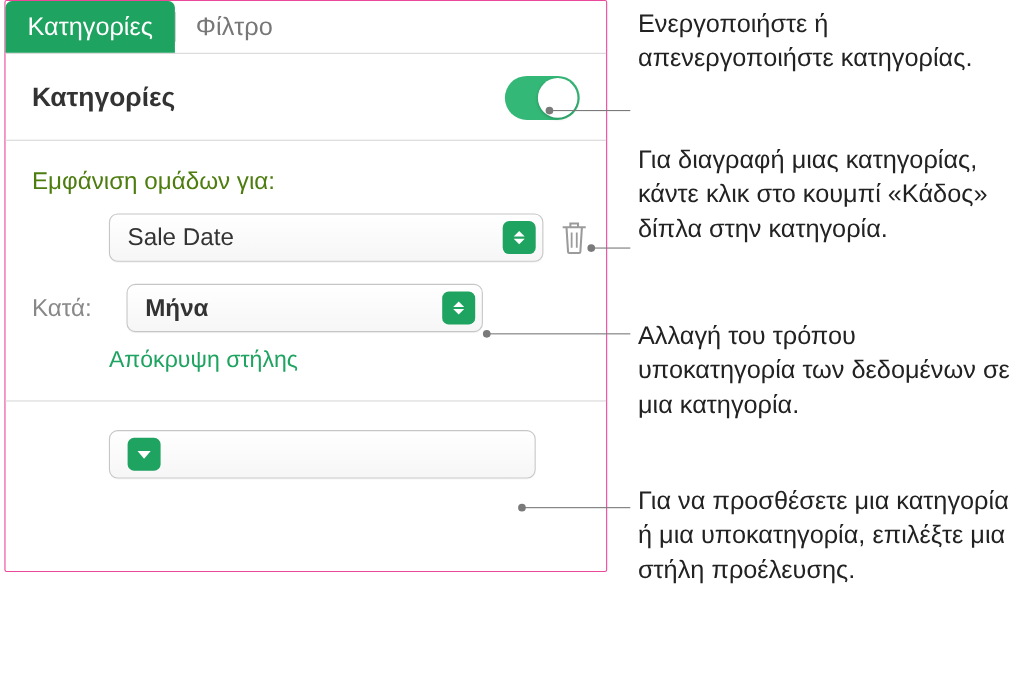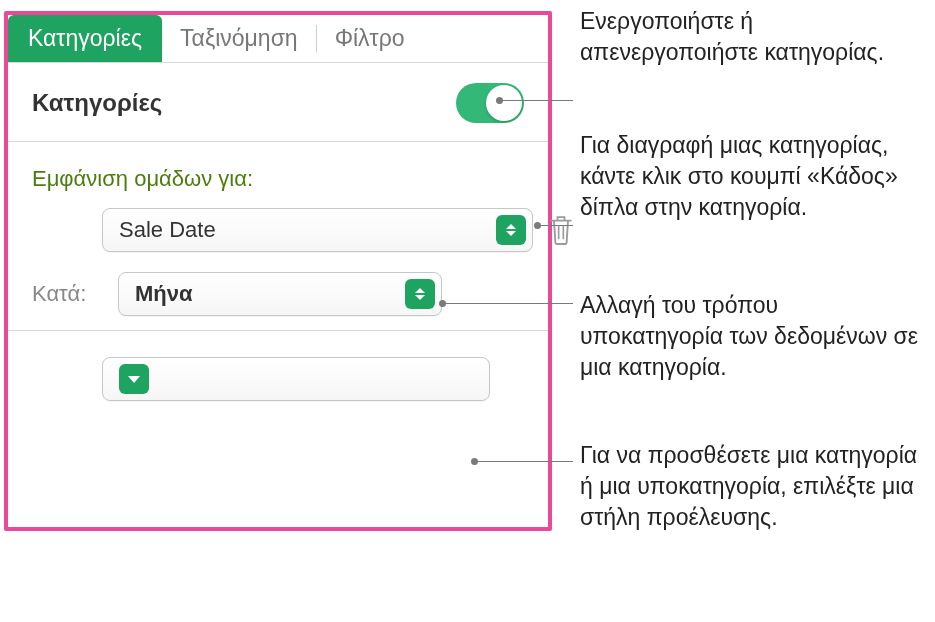--- a/index.html
+++ b/index.html
@@ -7,24 +7,24 @@
     font-family: -apple-system, "Helvetica Neue", Helvetica, Arial, sans-serif;
     width: 935px;
     height: 622px;
     position: relative;
     background: #fff;
     overflow: hidden;
   }
   .panel {
     position: absolute;
     left: 4px;
-    top: 11px;
+    top: 0;
     width: 548px;
     height: 520px;
-    border: 4px solid #ec4899;
+    border: 1px solid #ec4899;
     border-radius: 2px;
     background: #fff;
   }
   .tabs {
     display: flex;
     align-items: stretch;
     height: 48px;
     border-bottom: 1px solid #d8d8d8;
   }
   .tab {
@@ -145,21 +145,21 @@
   .hide-col {
     font-size: 21px;
     color: #1ea360;
     cursor: pointer;
     margin-left: 70px;
     margin-bottom: 24px;
     display: inline-block;
   }
   .divider { border-top: 1px solid #d8d8d8; margin: 0 -24px 26px -24px; }
   .indent { margin-left: 70px; }
-  .w395 { width: 431px; }
+  .w395 { width: 395px; }
   .w324 { width: 324px; font-weight: bold; }
   .w388 { width: 388px; }
 
   
   .callouts {
     position: absolute;
     left: 580px;
     top: 0;
     width: 350px;
     font-size: 23px;
@@ -187,21 +187,20 @@
     background: #7a7a7a;
   }
 </style>
 </head>
 <body>
 
 <div class="panel">
 
   <div class="tabs">
     <div class="tab active">Κατηγορίες</div>
-    <div class="tab">Ταξινόμηση</div>
     <div class="tab-sep"></div>
     <div class="tab">Φίλτρο</div>
   </div>
 
   <div class="section-header">
     <div class="section-title">Κατηγορίες</div>
     <div class="toggle">
       <div class="toggle-knob"></div>
     </div>
   </div>
@@ -229,20 +228,21 @@
       <div class="by-label">Κατά:</div>
       <div class="select w324">
         <span class="select-text">Μήνα</span>
         <span class="select-caret">
           <span class="caret-up"></span>
             <span class="caret-down"></span>
         </span>
       </div>
     </div>
 
+    <span class="hide-col">Απόκρυψη στήλης</span>
 
     <div class="divider"></div>
 
     <div class="select w388 indent">
       <span class="select-caret">
         <span class="caret-down-only"></span>
       </span>
     </div>
 
   </div>

